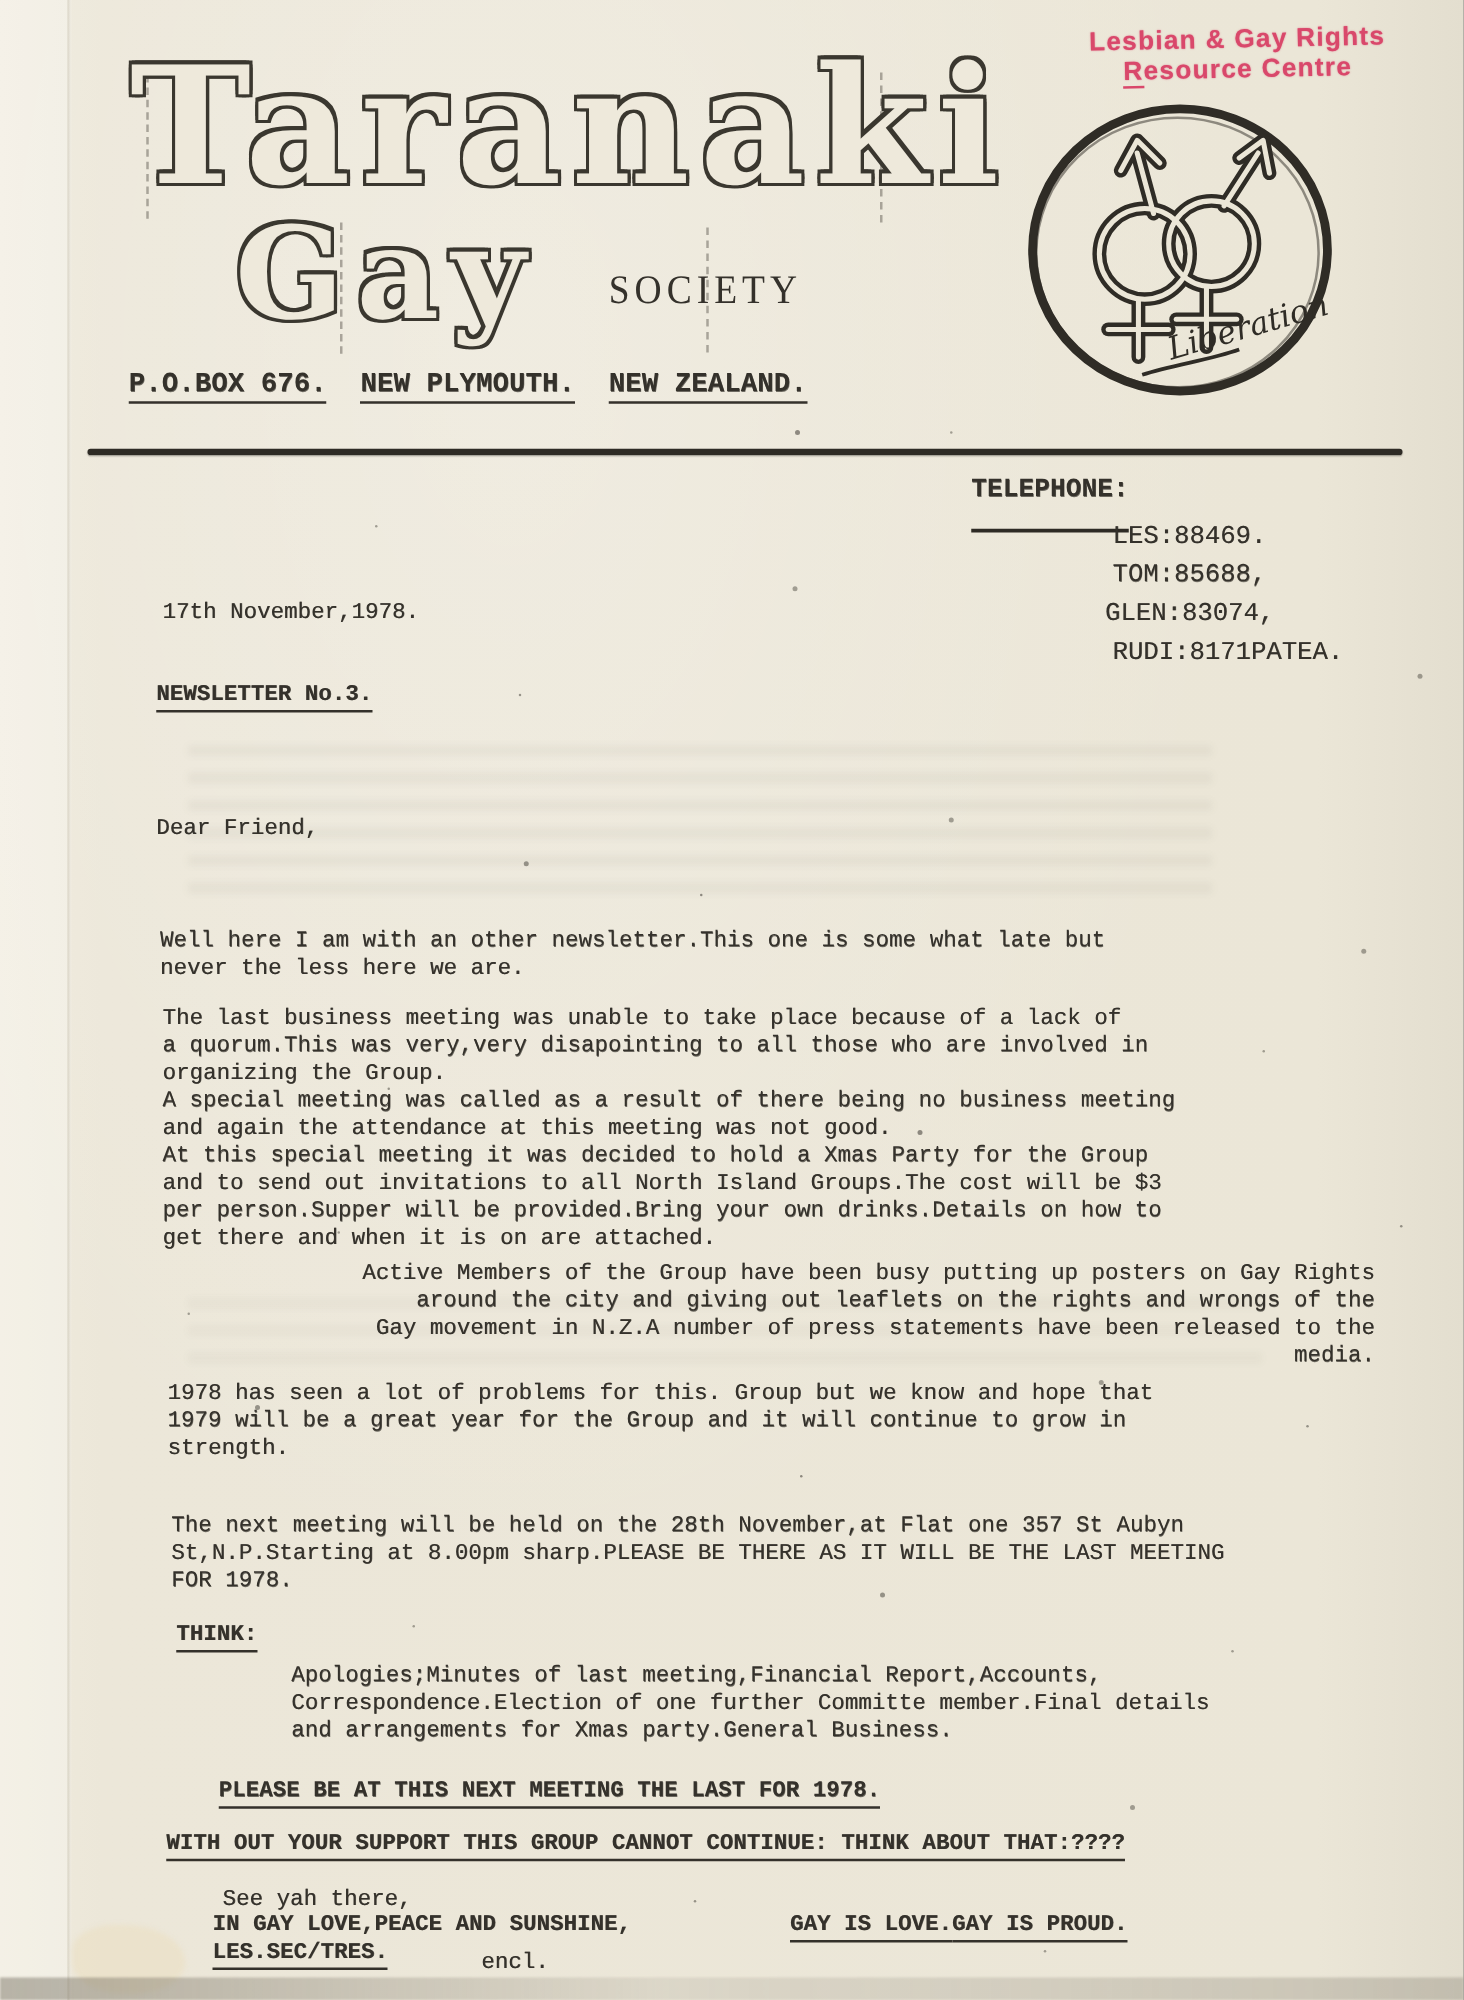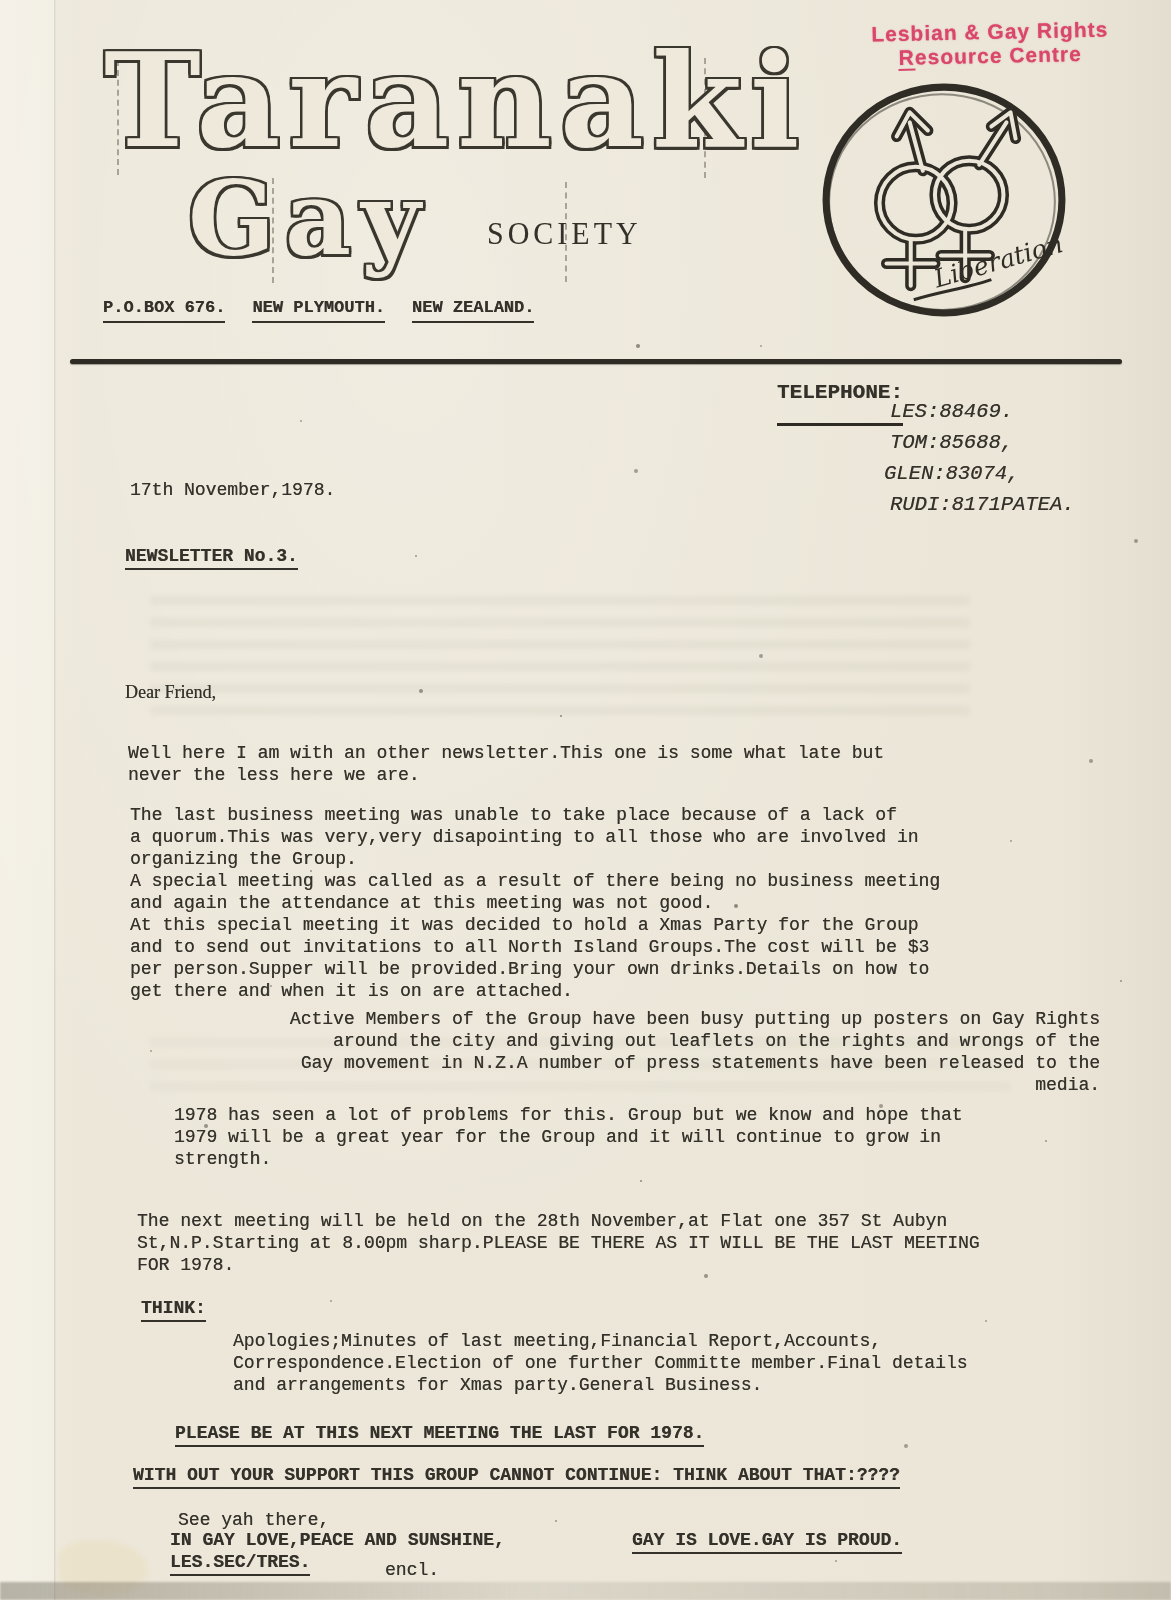--- a/index.html
+++ b/index.html
@@ -63,41 +63,41 @@
     color:#eee9db;
     text-shadow:
       -2.5px -2.5px 0 #3a372f, 2.5px -2.5px 0 #3a372f,
       -2.5px 2.5px 0 #3a372f, 2.5px 2.5px 0 #3a372f,
       -2.5px 0 0 #3a372f, 2.5px 0 0 #3a372f,
       0 -2.5px 0 #3a372f, 0 2.5px 0 #3a372f;}
   .mast-title{left:104px;top:36px;font-size:130px;letter-spacing:8px;}
   .mast-gay{left:188px;top:168px;font-size:102px;letter-spacing:10px;}
   .mast-society{left:487px;top:216px;font-family:"Liberation Serif","DejaVu Serif",serif;
     font-size:30px;letter-spacing:4px;color:#34312b;transform:scaleY(1.08);}
-  .address{left:103px;top:297px;font-size:17px;font-weight:700;white-space:nowrap;}
+  .address{left:103px;top:297px;font-size:22px;font-weight:700;white-space:nowrap;}
   .addr-seg{border-bottom:2.5px solid #34312b;padding-bottom:2px;display:inline-block;margin-right:27px;}
   .rule{left:70px;top:359px;width:1052px;height:5px;background:#2e2b25;border-radius:3px;
     box-shadow:0 1px 1px rgba(46,43,37,0.4);}
 
   
   .logo{left:815px;top:72px;width:258px;height:252px;}
 
   
   .tel-heading{left:777px;top:382px;font-size:21px;}
-  .tel-list{left:890px;top:396px;font-size:20.5px;line-height:31px;
-    text-shadow:0.3px 0.3px 0.5px rgba(40,37,30,0.6);font-style:italic;}
+  .tel-list{left:890px;top:414px;font-size:20.5px;line-height:31px;
+    text-shadow:0.3px 0.3px 0.5px rgba(40,37,30,0.6);}
 
   
   .date{left:130px;top:479px;}
   .newsletter{left:125px;top:545px;}
-  .salutation{left:125px;top:681px;font-family:Liberation Serif, serif;}
+  .salutation{left:125px;top:652px;}
   .p1{left:128px;top:742px;width:980px;}
   .p2{left:130px;top:804px;width:990px;}
   .p3{left:120px;top:1008px;width:980px;text-align:right;}
-  .p4{left:134px;top:1104px;width:980px;margin-left:40px;}
+  .p4{left:134px;top:1104px;width:980px;}
   .p5{left:137px;top:1210px;width:1000px;}
   .agenda-h{left:141px;top:1297px;}
   .agenda-b{left:233px;top:1330px;width:900px;}
   .notice1{left:175px;top:1422px;}
   .notice2{left:133px;top:1464px;}
   .see{left:178px;top:1509px;}
   .inlove{left:170px;top:1529px;}
   .slogan{left:632px;top:1529px;white-space:nowrap;}
   .slogan .seg{border-bottom:2.5px solid #34312b;padding-bottom:1px;display:inline-block;}
   .les{left:170px;top:1551px;}

